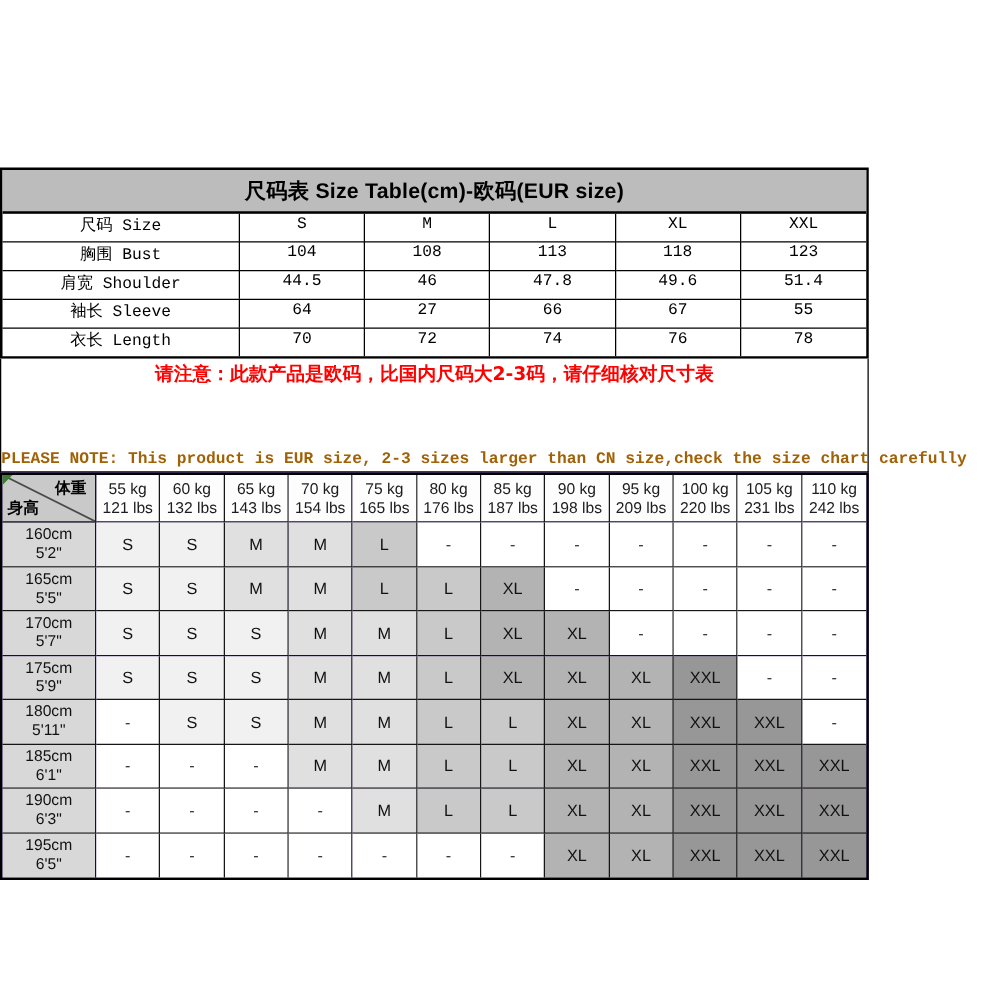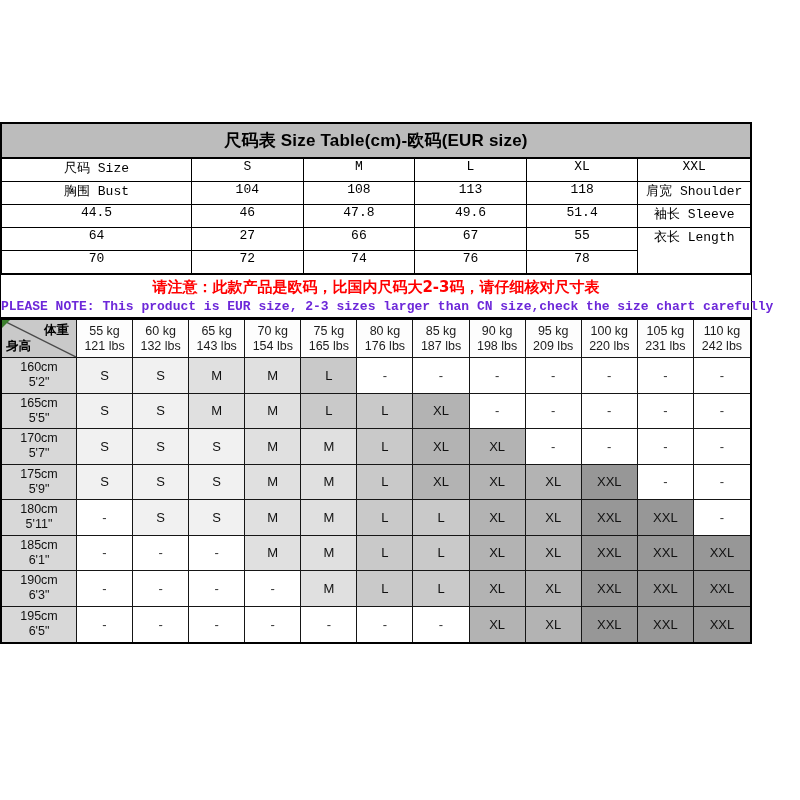--- a/index.html
+++ b/index.html
@@ -1,20 +1,20 @@
 <!DOCTYPE html>
 <html><head>
 <meta charset="utf-8">
 <style>
   html,body{margin:0;padding:0;}
   body{
     width:800px;height:800px;background:#ffffff;overflow:hidden;position:relative;
     font-family:"Liberation Sans", sans-serif;color:#000;
   }
-  .sheet{position:absolute;left:0;top:122px;width:752px;border-radius:27px;}
+  .sheet{position:absolute;left:0;top:134px;width:695px;border-radius:27px;}
 
   
   .st{border:2px solid #000;}
   .banner{
     background:#bcbcbc;text-align:center;
     font:bold 17px "Liberation Sans", sans-serif;
     height:33px;line-height:33px;letter-spacing:0.2px;
   }
   .st .banner{border-bottom:2px solid #000;}
   .st-grid{display:grid;grid-template-columns:190px repeat(5,1fr);}
@@ -81,20 +81,21 @@
         <div class="st-val">S</div>
         <div class="st-val">M</div>
         <div class="st-val">L</div>
         <div class="st-val">XL</div>
         <div class="st-val">XXL</div>
         <div class="st-label">胸围 Bust</div>
         <div class="st-val">104</div>
         <div class="st-val">108</div>
         <div class="st-val">113</div>
         <div class="st-val">118</div>
+        <div class="st-val">123</div>
         <div class="st-label">肩宽 Shoulder</div>
         <div class="st-val">44.5</div>
         <div class="st-val">46</div>
         <div class="st-val">47.8</div>
         <div class="st-val">49.6</div>
         <div class="st-val">51.4</div>
         <div class="st-label">袖长 Sleeve</div>
         <div class="st-val">64</div>
         <div class="st-val">27</div>
         <div class="st-val">66</div>
@@ -104,21 +105,21 @@
         <div class="st-val">70</div>
         <div class="st-val">72</div>
         <div class="st-val">74</div>
         <div class="st-val">76</div>
         <div class="st-val">78</div>
       </div>
   </section>
 
   <section class="notice">
     <div class="notice-cn" style="color: rgb(255, 0, 0);">请注意：此款产品是欧码，比国内尺码大2-3码，请仔细核对尺寸表</div>
-    <div class="notice-en" style="color: #6d28d9;">PLEASE NOTE: This product is EUR size, 2-3 sizes larger than CN size,check the size chart carefully</div>
+    <div class="notice-en" style="color: #a16207; margin-top: 48px;">PLEASE NOTE: This product is EUR size, 2-3 sizes larger than CN size,check the size chart carefully</div>
   </section>
 
 
   <div class="sg-grid" id="sg-grid">
     <div class="sg-corner">
       <svg class="diag" viewBox="0 0 100 100" preserveAspectRatio="none">
         <line x1="0" y1="0" x2="100" y2="100" stroke="#4a4a4a" stroke-width="3"></line>
       </svg>
       <span class="tri"></span>
       <span class="cw">体重</span>

